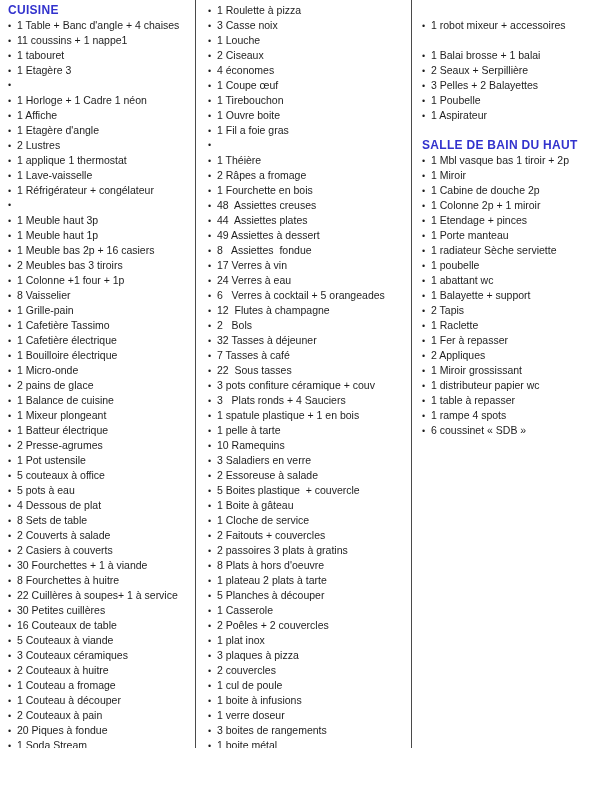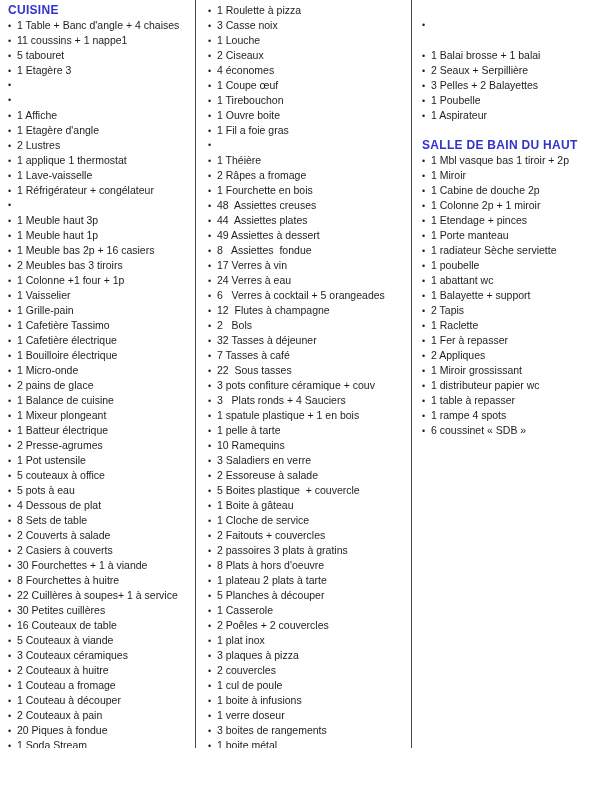--- a/index.html
+++ b/index.html
@@ -63,37 +63,37 @@
   }
 </style>
 </head>
 <body>
 
 <div class="page">
   <div class="col col-0">
       <div class="heading">CUISINE</div>
       <div class="item"><span class="bullet">•</span><span class="text">1 Table + Banc d'angle + 4 chaises</span></div>
       <div class="item"><span class="bullet">•</span><span class="text">11 coussins + 1 nappe1</span></div>
-      <div class="item"><span class="bullet">•</span><span class="text">5 tabouret</span></div>
+      <div class="item"><span class="bullet">•</span><span class="text">1 tabouret</span></div>
       <div class="item"><span class="bullet">•</span><span class="text">1 Etagère 3</span></div>
       <div class="item"><span class="bullet">•</span></div>
-      <div class="item"><span class="bullet">•</span></div>
+      <div class="item"><span class="bullet">•</span><span class="text">1 Horloge + 1 Cadre 1 néon</span></div>
       <div class="item"><span class="bullet">•</span><span class="text">1 Affiche</span></div>
       <div class="item"><span class="bullet">•</span><span class="text">1 Etagère d'angle</span></div>
       <div class="item"><span class="bullet">•</span><span class="text">2 Lustres</span></div>
       <div class="item"><span class="bullet">•</span><span class="text">1 applique 1 thermostat</span></div>
       <div class="item"><span class="bullet">•</span><span class="text">1 Lave-vaisselle</span></div>
       <div class="item"><span class="bullet">•</span><span class="text">1 Réfrigérateur + congélateur</span></div>
       <div class="item"><span class="bullet">•</span></div>
       <div class="item"><span class="bullet">•</span><span class="text">1 Meuble haut 3p</span></div>
       <div class="item"><span class="bullet">•</span><span class="text">1 Meuble haut 1p</span></div>
       <div class="item"><span class="bullet">•</span><span class="text">1 Meuble bas 2p + 16 casiers</span></div>
       <div class="item"><span class="bullet">•</span><span class="text">2 Meubles bas 3 tiroirs</span></div>
       <div class="item"><span class="bullet">•</span><span class="text">1 Colonne +1 four + 1p</span></div>
-      <div class="item"><span class="bullet">•</span><span class="text">1 Vaisselier</span></div>
+      <div class="item"><span class="bullet">•</span><span class="text">8 Vaisselier</span></div>
       <div class="item"><span class="bullet">•</span><span class="text">1 Grille-pain</span></div>
       <div class="item"><span class="bullet">•</span><span class="text">1 Cafetière Tassimo</span></div>
       <div class="item"><span class="bullet">•</span><span class="text">1 Cafetière électrique</span></div>
       <div class="item"><span class="bullet">•</span><span class="text">1 Bouilloire électrique</span></div>
       <div class="item"><span class="bullet">•</span><span class="text">1 Micro-onde</span></div>
       <div class="item"><span class="bullet">•</span><span class="text">2 pains de glace</span></div>
       <div class="item"><span class="bullet">•</span><span class="text">1 Balance de cuisine</span></div>
       <div class="item"><span class="bullet">•</span><span class="text">1 Mixeur plongeant</span></div>
       <div class="item"><span class="bullet">•</span><span class="text">1 Batteur électrique</span></div>
       <div class="item"><span class="bullet">•</span><span class="text">2 Presse-agrumes</span></div>
@@ -171,21 +171,21 @@
       <div class="item"><span class="bullet">•</span><span class="text">1 boite à infusions</span></div>
       <div class="item"><span class="bullet">•</span><span class="text">1 verre doseur</span></div>
       <div class="item"><span class="bullet">•</span><span class="text">3 boites de rangements</span></div>
       <div class="item"><span class="bullet">•</span><span class="text">1 boite métal</span></div>
       <div class="item"><span class="bullet">•</span><span class="text">3 bouchons hermétiques</span></div>
       <div class="item"><span class="bullet">•</span><span class="text">3 plantes déco</span></div>
     </div>
   <div class="divider"></div>
   <div class="col col-2">
       <div class="spacer"></div>
-      <div class="item"><span class="bullet">•</span></div>
+      <div class="item"><span class="bullet">•</span><span class="text">1 robot mixeur + accessoires</span></div>
       <div class="spacer"></div>
       <div class="item"><span class="bullet">•</span><span class="text">1 Balai brosse + 1 balai</span></div>
       <div class="item"><span class="bullet">•</span><span class="text">2 Seaux + Serpillière</span></div>
       <div class="item"><span class="bullet">•</span><span class="text">3 Pelles + 2 Balayettes</span></div>
       <div class="item"><span class="bullet">•</span><span class="text">1 Poubelle</span></div>
       <div class="item"><span class="bullet">•</span><span class="text">1 Aspirateur</span></div>
       <div class="spacer"></div>
       <div class="heading">SALLE DE BAIN DU HAUT</div>
       <div class="item"><span class="bullet">•</span><span class="text">1 Mbl vasque bas 1 tiroir + 2p</span></div>
       <div class="item"><span class="bullet">•</span><span class="text">1 Miroir</span></div>

